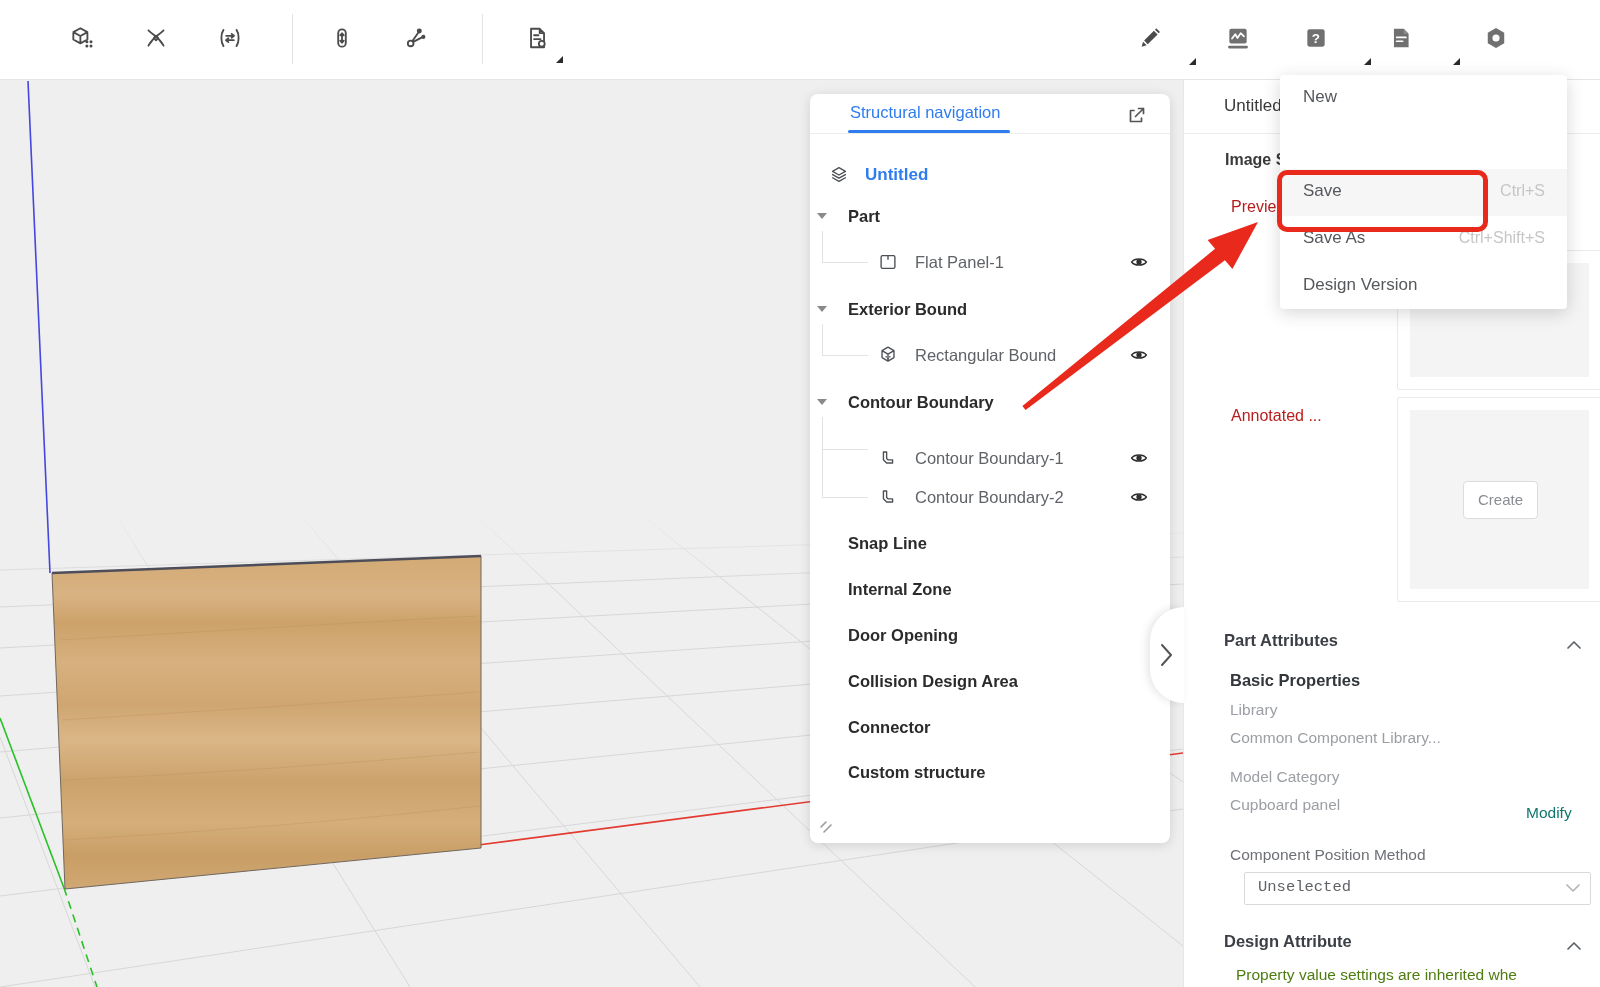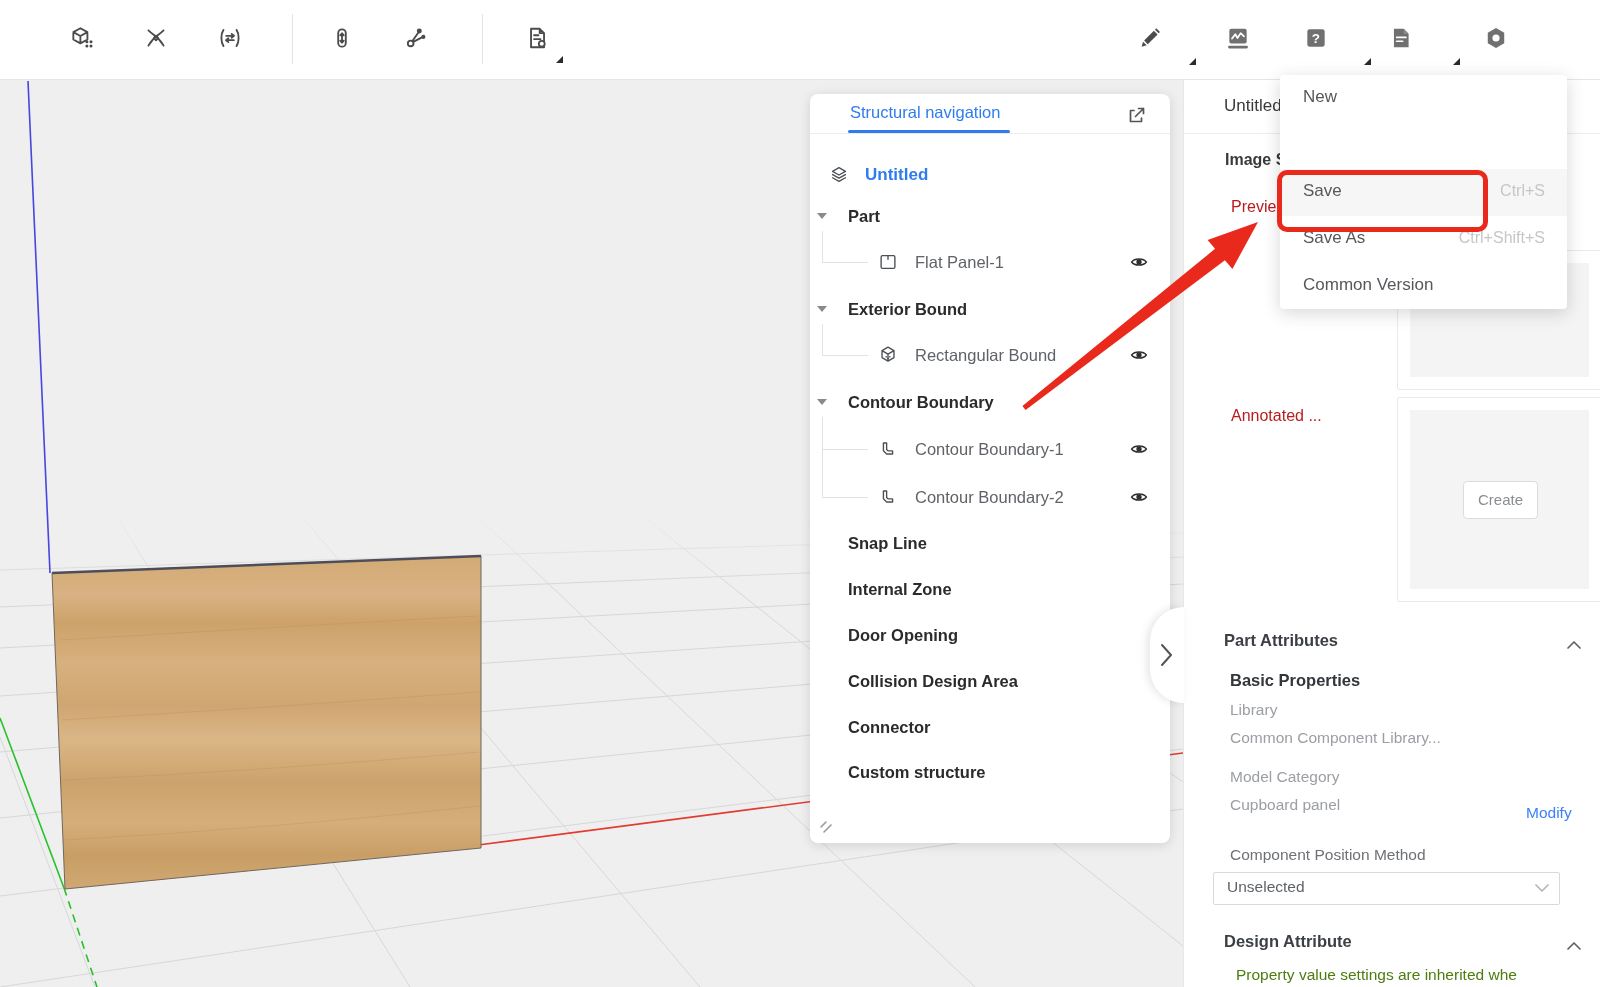--- a/index.html
+++ b/index.html
@@ -44,25 +44,25 @@
   .p-section { font-size:16px; font-weight:bold; color:#3a3a3a; }
   .p-sub { font-size:16px; color:#b91c1c; }
   .p-gray { font-size:15.5px; color:#9b9ea3; }
   .p-head { font-size:16.5px; font-weight:bold; color:#33373c; }
   .pbox { position:absolute; width:205px; background:#fff; border:1px solid #e9e9e9; border-radius:2px;margin-left:24px; }
   .pbox-fill { position:absolute; left:12px; top:12px; right:12px; bottom:12px; background:#f4f4f4; }
   .chev-up { position:absolute; width:16px; height:10px; }
   .chev-up svg { stroke:#5f6368; fill:none; stroke-width:1.7; stroke-linecap:round; stroke-linejoin:round; }
   #create-btn { position:absolute; left:65px; top:83px; width:75px; height:38px; background:#fff; border:1px solid #dcdcdc;
                 border-radius:4px; font-size:15px; color:#8a8d92; text-align:center; line-height:36px; cursor:pointer; }
-  #pos-select { position:absolute; left:29px; top:792px; width:347px; height:33px; border:1px solid #d9d9d9; border-radius:2px;
-                background:#fff; cursor:pointer; }
+  #pos-select { position:absolute; left:60px; top:792px; width:347px; height:33px; border:1px solid #d9d9d9; border-radius:2px;
+                background:#fff; cursor:pointer;font-family:Liberation Mono, monospace; }
   #pos-select .val { position:absolute; left:13px; top:5px; font-size:15.5px; color:#5f6368; }
   #pos-select svg { position:absolute; right:10px; top:11px; stroke:#b6b6b6; fill:none; stroke-width:1.7; stroke-linecap:round; stroke-linejoin:round; }
-  #modify-link { position:absolute; left:342px; top:724px; font-size:15.5px; color:#3b82f6; cursor:pointer; }
+  #modify-link { position:absolute; left:342px; top:724px; font-size:15.5px; color:#0f766e; cursor:pointer; }
   #collapse-handle { left:1150px; top:607px; width:34px; height:96px; background:#fff; border-radius:48px 0 0 48px;
                      box-shadow:-3px 0 8px rgba(0,0,0,.10); z-index:22; cursor:pointer; }
   #collapse-handle svg { position:absolute; left:10px; top:34px; stroke:#555; fill:none; stroke-width:2; stroke-linecap:round; stroke-linejoin:round; }
 
   
   #filemenu { left:1280px; top:75px; width:287px; height:234px; background:#fff; border-radius:4px;
               box-shadow:0 4px 18px rgba(0,0,0,.16); z-index:50; }
   .m-item { position:absolute; left:0; width:100%; height:47px; cursor:pointer; }
   .m-item .m-label { position:absolute; left:23px; top:12px; font-size:17px; color:#55585c; }
   .m-item .m-short { position:absolute; right:22px; top:13px; font-size:16px; color:#c6c6c6; }
@@ -295,21 +295,21 @@
       </span>
     </div>
 
     <div class="trow t-parent" style="left:38px; top:293px">
       <span>Contour Boundary</span>
     </div>
     <div class="t-caret" style="left:7px; top:305px"></div>
     <div class="guide-v" style="left:12px; top:323px; height:80px"></div>
     <div class="guide-h" style="left:12px; top:355px; width:46px"></div>
     <div class="guide-h" style="left:12px; top:403px; width:46px"></div>
-    <div class="trow" style="left:0; top:340px; width:360px">
+    <div class="trow" style="left:0; top:349px; width:360px">
       <span class="node-ic" style="left:67px; top:4px">
         <svg viewBox="0 0 24 24">
             <path d="M7 5.5 v8.5 l3.5 3.5 h6.5 v-3.5 h-5 l-1.5-1.5 v-7 z"></path>
           </svg>
       </span>
       <span class="t-child" style="position:absolute; left:105px">Contour Boundary-1</span>
       <span class="eye" style="left:318px; top:4px">
         <svg viewBox="0 0 24 24">
             <path d="M4 12 C7 7.6 17 7.6 20 12 C17 16.4 7 16.4 4 12 Z"></path>
             <circle cx="12" cy="12" r="2.1" fill="#2f2f2f"></circle>
@@ -406,21 +406,21 @@
     </div>
     <div class="m-item m-hl" style="top:94px">
       <span class="m-label">Save</span>
       <span class="m-short">Ctrl+S</span>
     </div>
     <div class="m-item" style="top:141px">
       <span class="m-label">Save As</span>
       <span class="m-short">Ctrl+Shift+S</span>
     </div>
     <div class="m-item" style="top:188px">
-      <span class="m-label">Common Version</span>
+      <span class="m-label">Design Version</span>
     </div>
   </div>
 
   <div id="save-redbox" class="abs"></div>
   <svg id="arrow-overlay" class="abs">
     <polygon points="1258,222 1232.4,268.9 1224.9,260.2 1025.6,409.9 1022.4,406.1 1215.1,248.8 1207.6,240.1" fill="#e8291c"></polygon>
   </svg>
 
 </div>
 

